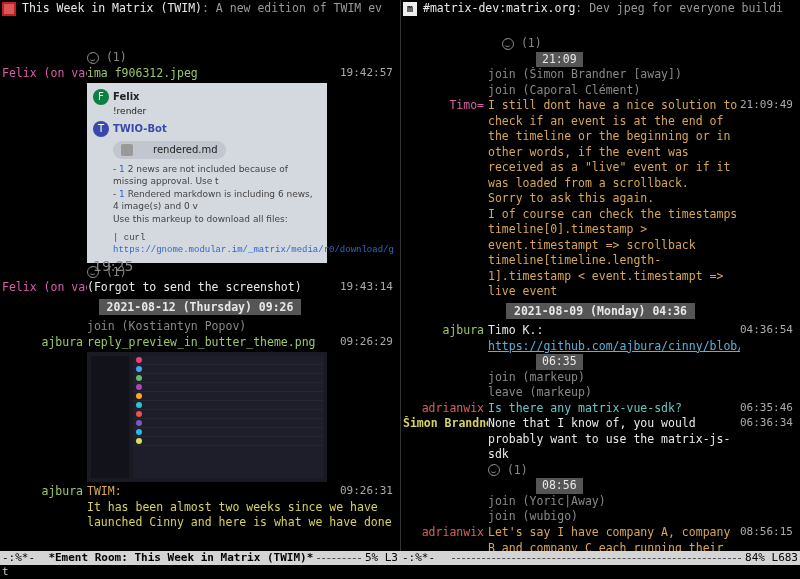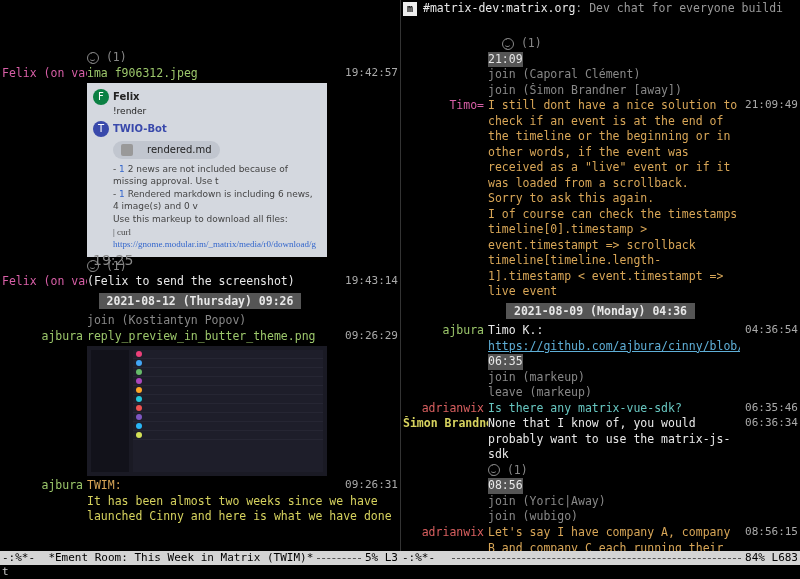--- a/index.html
+++ b/index.html
@@ -10,57 +10,61 @@
 .header { height:18px; display:flex; align-items:center; background:#000; padding:0 2px; gap:6px; white-space:nowrap; overflow:hidden; }
 .favicon-red { width:14px; height:14px; background:#b22; position:relative; flex:none; }
 .favicon-red::before { content:""; position:absolute; inset:2px; background:#d55; }
 .favicon-m { width:14px; height:14px; background:#eee; color:#000; font-weight:700; display:flex; align-items:center; justify-content:center; font-size:10px; flex:none; }
 .room-name { color:#e8e8e8; }
 .room-topic { color:#999; }
 .messages { position:absolute; top:18px; left:0; right:0; bottom:0; overflow:hidden; }
 .msg { display:flex; align-items:flex-start; padding:0 2px; }
 .sender { width:85px; flex:none; text-align:right; padding-right:4px; white-space:nowrap; overflow:hidden; }
 .body { flex:1; padding-right:2px; overflow:hidden; }
-.ts { width:58px; flex:none; text-align:right; color:#aaa; font-size:11px; }
+.ts { width:58px; flex:none; text-align:left; color:#aaa; font-size:11px; }
 .c-magenta{color:#d85fa7} .c-green{color:#9cc76b} .c-purple{color:#9b78d6} .c-orange{color:#d8a657} .c-red{color:#d85f5f} .c-yellow{color:#d6d25e} .c-cyan{color:#67c6c0} .c-white{color:#e8e8e8}
 .gray { color:#888; }
 .link { color:#5fafd7; text-decoration:underline; }
-.pill { background:#555; color:#e8e8e8; padding:0 0; display:inline-block; }
+.pill { background:#555; color:#e8e8e8; padding:0 6px; display:inline-block;margin-left:48px; }
 .date-hr { text-align:center; margin:4px 0; }
 .date-hr span { background:#555; color:#e8e8e8; padding:1px 8px; font-weight:700; }
 .face { display:inline-block; width:12px; height:12px; border:1px solid #888; border-radius:50%; position:relative; vertical-align:middle; }
 .face::before { content:"· ·"; position:absolute; top:-3px; left:1px; font-size:7px; color:#888; letter-spacing:0; }
 .face::after { content:""; position:absolute; width:5px; height:2px; border-bottom:1px solid #888; border-radius:0 0 4px 4px; bottom:2px; left:2px; }
 .embed { background:#d4d8df; color:#222; margin:2px 0; padding:6px; font-family:"DejaVu Sans", sans-serif; font-size:10px; width:240px; }
 .embed-user { display:flex; align-items:center; gap:4px; }
 .avatar-f { width:16px; height:16px; border-radius:50%; background:#0b8043; color:#fff; font-size:10px; display:flex; align-items:center; justify-content:center; }
 .avatar-t { width:16px; height:16px; border-radius:50%; background:#3949ab; color:#fff; font-size:10px; display:flex; align-items:center; justify-content:center; }
-.embed-file { display:flex; align-items:center; gap:14px; background:#c1c6cf; border-radius:10px; padding:2px 8px; margin:4px 0; width:max-content; }
+.embed-file { display:flex; align-items:center; gap:20px; background:#c1c6cf; border-radius:10px; padding:2px 8px; margin:4px 0; width:max-content; }
 .embed-file-icon { width:12px; height:12px; background:#999; border-radius:2px; }
 .embed-body { font-size:9px; color:#444; line-height:1.4; }
 .embed-body .bl { color:#3366cc; }
 .screenshot-embed { width:240px; height:130px; background:#1a1a24; padding:4px; font-size:6px; color:#888; position:relative; margin:2px 0; }
 .screenshot-embed .sb { position:absolute; left:4px; top:4px; bottom:4px; width:38px; background:#12121a; }
 .screenshot-embed .cb { position:absolute; left:46px; right:4px; top:4px; bottom:4px; background:#1e1e2a; }
 .screenshot-embed .row { height:9px; border-bottom:1px solid #262633; display:flex; align-items:center; gap:3px; padding-left:3px; }
 .screenshot-embed .av { width:6px; height:6px; border-radius:50%; background:#555; }
 .l-left { position:relative; }
 .l-left::before { content:""; position:absolute; left:-4px; top:0; bottom:0; border-left:1px solid #888; }
 .modeline { position:absolute; left:0; right:0; height:14px; background:#d4d4d4; color:#000; font-size:11px; display:flex; align-items:center; padding:0 2px; white-space:nowrap; overflow:hidden; }
 .modeline.top { bottom:14px; }
 .modeline .filler { flex:1; border-bottom:1px dashed #555; margin:0 4px; height:1px; }
-.modeline .strong { font-weight:400; }
+.modeline .strong { font-weight:700; }
 .minibuf { position:absolute; bottom:0; left:0; right:0; height:14px; color:#ccc; padding-left:2px; font-size:11px; }
 </style>
 </head>
 <body>
 
 <div class="panes">
 
   <div class="pane">
+    <div class="header">
+      <span class="favicon-red"></span>
+      <span><span class="room-name">This Week in Matrix (TWIM)</span><span class="room-topic">: A new edition of TWIM ev</span></span>
+    </div>
     <div class="messages">
       <div style="height:32px"></div>
       <div class="msg">
         <div class="sender"></div>
         <div class="body gray"><span class="face"></span> <span>(1)</span></div>
       </div>
       <div class="msg">
         <div class="sender c-magenta">Felix (on vaca</div>
         <div class="body c-green">ima f906312.jpeg</div>
         <div class="ts">19:42:57</div>
@@ -79,33 +83,33 @@
                 <b style="color:#3949ab">TWIO-Bot</b>
               </div>
             <div class="embed-file" style="margin-left:20px">
                 <span class="embed-file-icon"></span>
                 <span>rendered.md</span>
               </div>
             <div class="embed-body" style="padding-left:20px">
               <div>- <span class="bl">1</span> <span>2 news are not included because of missing approval. Use t</span></div>
               <div>- <span class="bl">1</span> <span>Rendered markdown is including 6 news, 4 image(s) and 0 v</span></div>
               <div>Use this markeup to download all files:</div>
-              <div style="font-family:Liberation Serif, serif">| <span>curl</span> <span class="bl">https://gnome.modular.im/_matrix/media/r0/download/g</span></div>
+              <div style="margin-top:6px;font-family:Liberation Mono, monospace">| <span>curl</span> <span class="bl">https://gnome.modular.im/_matrix/media/r0/download/g</span></div>
             </div>
             <div style="font-size:14px;color:#888;position:absolute;">19:25</div>
           </div>
         </div>
       </div>
       <div class="msg">
         <div class="sender"></div>
         <div class="body gray"><span class="face"></span> <span>(1)</span></div>
       </div>
       <div class="msg">
         <div class="sender c-magenta">Felix (on vaca</div>
-        <div class="body c-white">(Felix to send the screenshot)</div>
+        <div class="body c-white">(Forgot to send the screenshot)</div>
         <div class="ts">19:43:14</div>
       </div>
       <div class="date-hr"><span>2021-08-12 (Thursday) 09:26</span></div>
       <div class="msg">
         <div class="sender"></div>
         <div class="body gray">join (Kostiantyn Popov)</div>
       </div>
       <div class="msg">
         <div class="sender c-green">ajbura</div>
         <div class="body c-green">reply_preview_in_butter_theme.png</div>
@@ -159,39 +163,39 @@
       <div class="msg">
         <div class="sender"></div>
         <div class="body c-yellow l-left">It has been almost two weeks since we have launched Cinny and here is what we have done</div>
       </div>
     </div>
   </div>
 
   <div class="pane">
     <div class="header">
       <span class="favicon-m">m</span>
-      <span><span class="room-name">#matrix-dev:matrix.org</span><span class="room-topic">: Dev chat for everyone buildi</span></span>
+      <span><span class="room-name">#matrix-dev:matrix.org</span><span class="room-topic">: Dev jpeg for everyone buildi</span></span>
     </div>
     <div class="messages">
       <div style="height:18px"></div>
       <div class="msg">
           <div class="sender"></div>
           <div class="body gray" style="padding-left:14px"><span class="face"></span> <span>(1)</span></div>
         </div>
       <div class="msg">
           <div class="sender"></div>
           <div class="body"><span class="pill">21:09</span></div>
         </div>
       <div class="msg">
           <div class="sender"></div>
+          <div class="body gray">join (Šimon Brandner [away])</div>
+        </div>
+      <div class="msg">
+          <div class="sender"></div>
           <div class="body gray">join (Caporal Clément)</div>
-        </div>
-      <div class="msg">
-          <div class="sender"></div>
-          <div class="body gray">join (Šimon Brandner [away])</div>
         </div>
       <div class="msg">
         <div class="sender c-magenta">Timo=</div>
         <div class="body c-orange">
           <div>I still dont have a nice solution to check if an event is at the end of the timeline or the beginning or in other words, if the event was received as a "live" event or if it was loaded from a scrollback.</div>
           <div>Sorry to ask this again.</div>
           <div>I of course can check the timestamps</div>
           <div>timeline[0].timestamp &gt; event.timestampt =&gt; scrollback</div>
           <div>timeline[timeline.length-1].timestamp &lt; event.timestampt =&gt; live event</div>
         </div>

